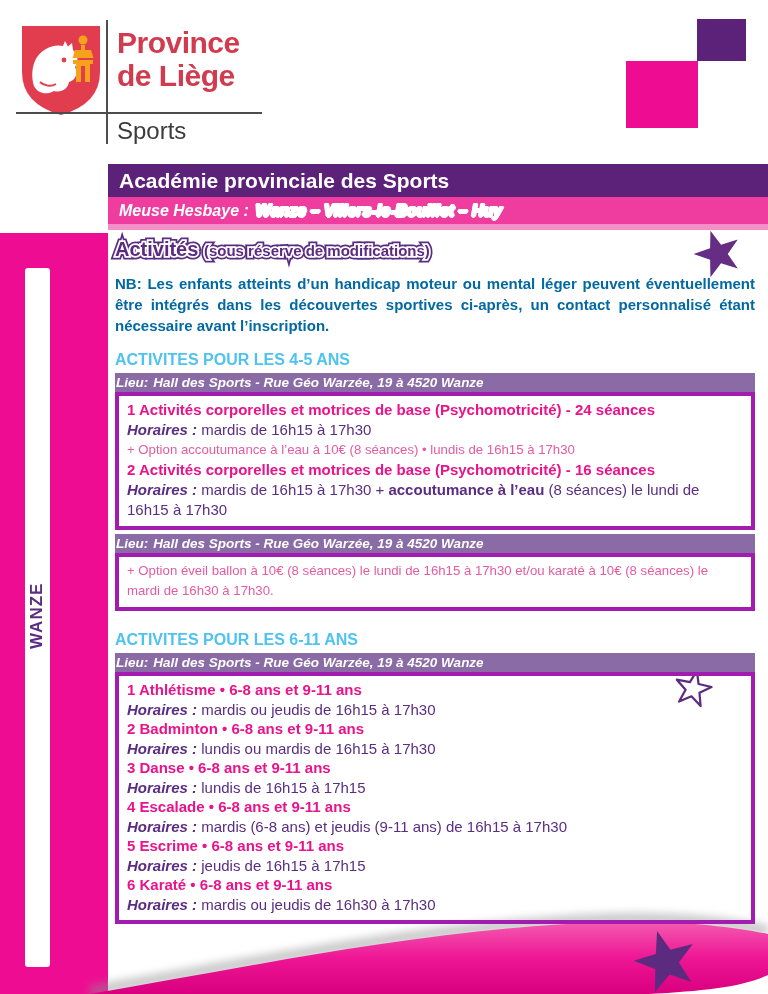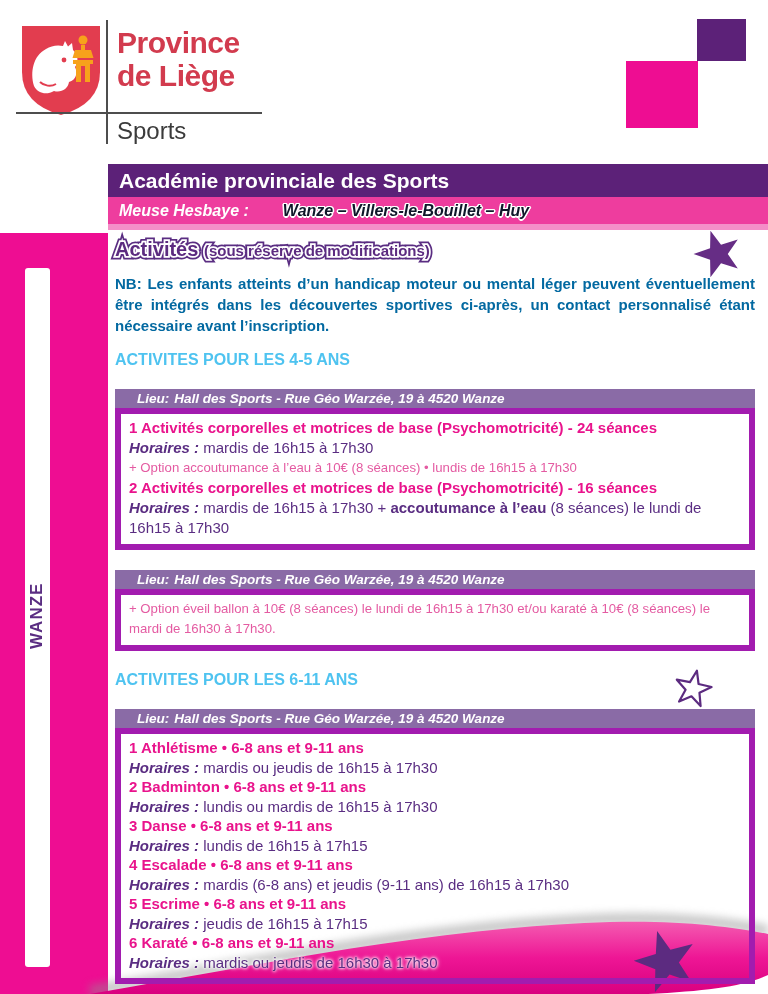--- a/index.html
+++ b/index.html
@@ -15,22 +15,22 @@
   .dept{position:absolute;left:117px;top:117px;color:#3b3b3b;font-size:24px;}
   
   .sq-purple{position:absolute;left:697px;top:19px;width:49px;height:42px;background:#5c2178;}
   .sq-magenta{position:absolute;left:626px;top:61px;width:72px;height:67px;background:#ee0d92;}
   
   .bar-title{position:absolute;left:108px;top:164px;width:660px;height:43px;background:#5c2178;
     color:#fff;font-weight:bold;font-size:21px;line-height:33px;padding-left:11px;box-sizing:border-box;}
   .bar-region{position:absolute;left:108px;top:197px;width:660px;height:27px;background:#ee3d9e;
     line-height:27px;padding-left:11px;box-sizing:border-box;font-size:16px;font-weight:bold;font-style:italic;}
   .bar-region .label{color:#fff;margin-right:7px;}
-  .bar-region .cities{color:#0f172a;
-    text-shadow:-1px -1px 0 #fff,1px -1px 0 #fff,-1px 1px 0 #fff,1px 1px 0 #fff,0 -1.5px 0 #fff,0 1.5px 0 #fff,-1.5px 0 0 #fff,1.5px 0 0 #fff;margin-left:27px;}
+  .bar-region .cities{color:#ffffff;
+    text-shadow:-1px -1px 0 #fff,1px -1px 0 #fff,-1px 1px 0 #fff,1px 1px 0 #fff,0 -1.5px 0 #fff,0 1.5px 0 #fff,-1.5px 0 0 #fff,1.5px 0 0 #fff;}
   .bar-region-strip{position:absolute;left:108px;top:224px;width:660px;height:6px;background:#f48fc8;}
   
   .sidebar{position:absolute;left:0;top:233px;width:108px;height:761px;background:#ee0d92;z-index:1;}
   .sidebar-slot{position:absolute;left:25px;top:35px;width:25px;height:699px;background:#fff;border-radius:3px;}
   .sidebar-label{position:absolute;left:22px;top:335px;width:30px;height:95px;display:flex;align-items:center;justify-content:center;
     color:#5a2d82;font-weight:bold;font-size:17px;letter-spacing:1px;
     writing-mode:vertical-rl;transform:rotate(180deg);}
   
   .main{position:absolute;left:115px;top:225px;width:640px;z-index:2;}
   .intro-row{margin-top:13px;height:28px;position:relative;}
@@ -39,24 +39,24 @@
   .sticker .l1,.sticker .l2{position:absolute;left:0;top:0;}
   .sticker .l1{-webkit-text-stroke:7px #5a2d82;}
   .sticker .l2{-webkit-text-stroke:3.5px #fff;}
   .sticker .l3{position:relative;color:#5c2b80;}
   .sticker .t{font-size:20px;}
   .sticker .n{font-size:15px;}
   .nb{margin-top:7px;color:#0369a1;font-weight:bold;font-size:15px;line-height:21px;text-align:justify;}
   .h-section{font-weight:bold;font-size:16px;color:#4ec3f0;height:18px;line-height:18px;}
   .h-section .badge{color:#72bf58;}
   .mt1{margin-top:9px;}  .mt2{margin-top:16px;}  .mt3{margin-top:20px;}
-  .lieu{margin-top:20px;height:19px;line-height:19px;background:#8a6ba6;color:#fff;
-    font-style:italic;font-size:13.5px;padding-left:22px;font-weight:bold;}
+  .lieu{margin-top:4px;height:19px;line-height:19px;background:#8a6ba6;color:#fff;
+    font-style:italic;font-size:13.5px;padding-left:1px;font-weight:bold;}
   .lieu .lieu-label{margin-right:5px;}
-  .box{border:6px solid #a21caf;padding:4px 8px 6px;background:transparent;}
+  .box{border:4px solid #a21caf;padding:4px 8px 6px;background:transparent;}
   .line{font-size:15px;line-height:20px;color:#5a2d82;}
   .box.tight .line{line-height:19.5px;}
   .line.option{font-size:13.2px;}
   .run-m{color:#e9138c;font-weight:bold;}
   .run-h{font-weight:bold;font-style:italic;}
   .run-b{font-weight:bold;}
   .run-o{color:#e45ba2;}
   .box.tight .line:last-child span{text-shadow:0 0 3px #fff,0 0 3px #fff,0 0 5px #fff;}
   
   .star-top{position:absolute;left:690px;top:227px;z-index:2;}

